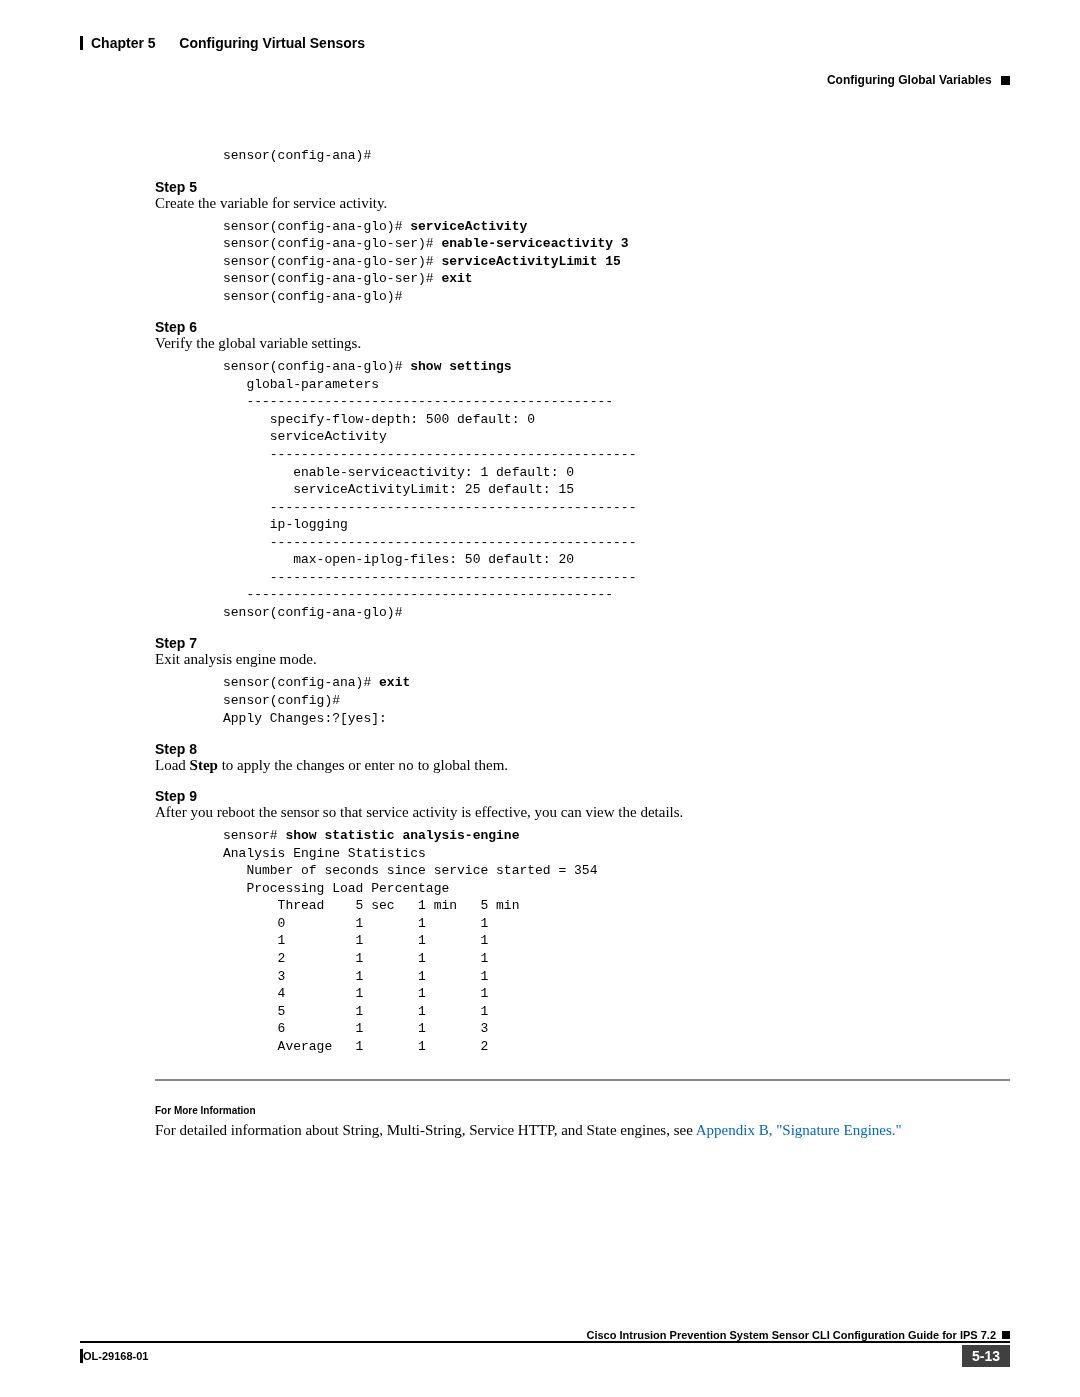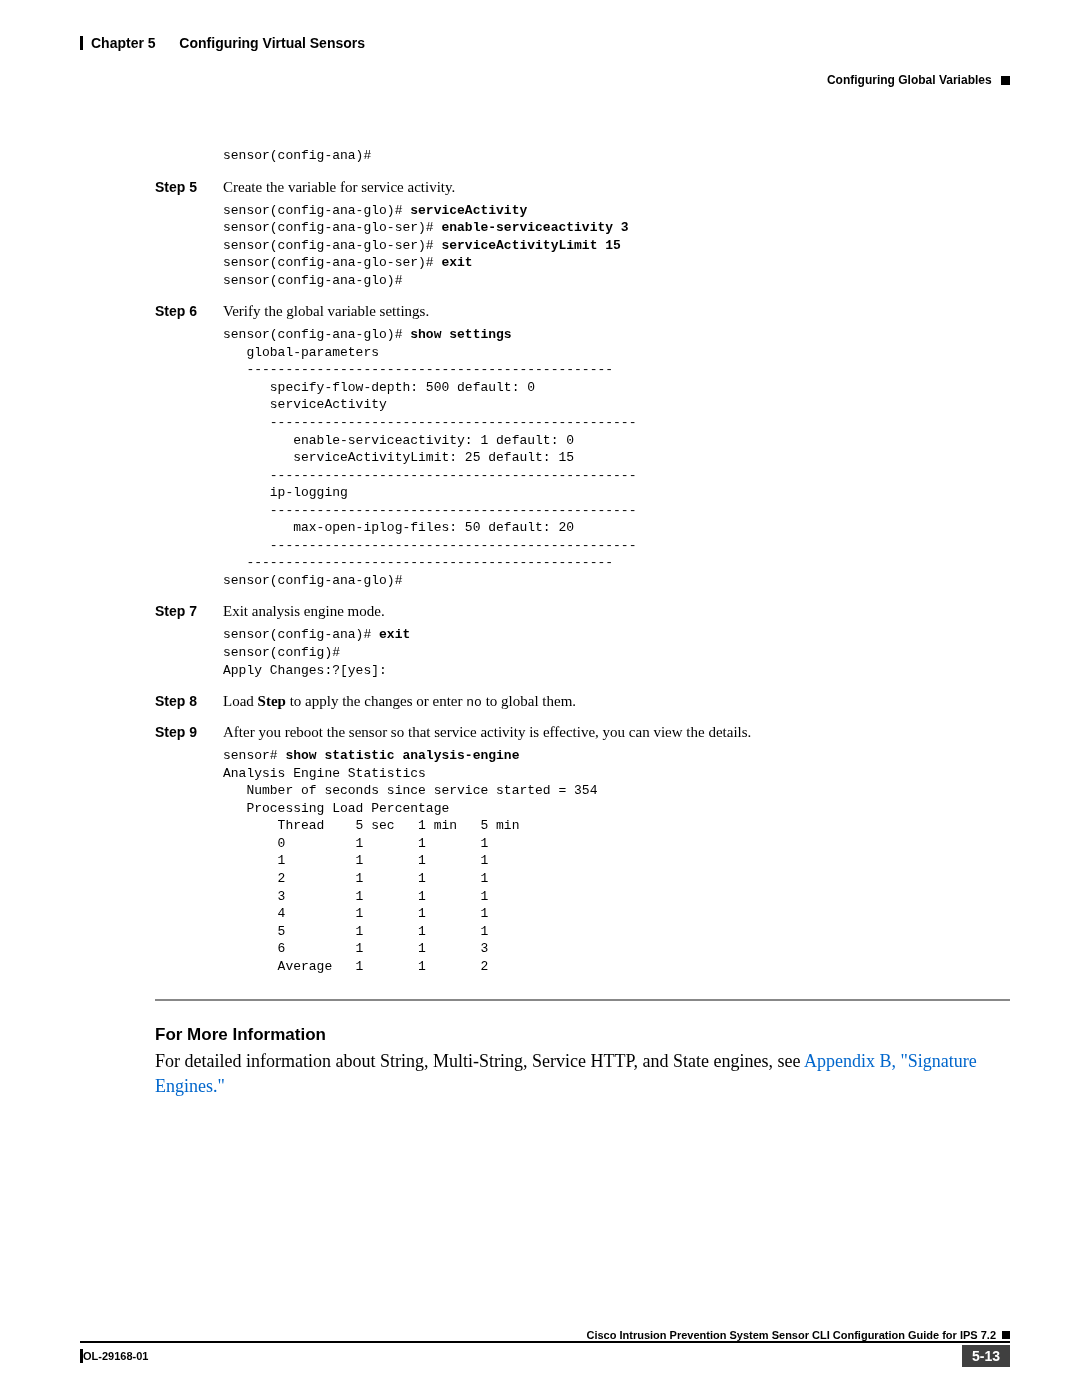--- a/index.html
+++ b/index.html
@@ -50,20 +50,21 @@
   }
   .content {
     margin-left: 75px;
     margin-top: 60px;
     font-size: 15px;
   }
   .step-row {
     display: flex;
     margin-top: 14px;
     margin-bottom: 4px;
+    flex-direction: column;
   }
   .step-label {
     font-family: Arial, Helvetica, sans-serif;
     font-weight: bold;
     font-size: 14px;
     width: 68px;
     flex-shrink: 0;
   }
   .step-body {
     flex: 1;
@@ -83,25 +84,25 @@
     font-weight: bold;
   }
   .hr-inner {
     border: none;
     border-top: 2px solid #888;
     margin: 24px 0 24px 0;
   }
   .fmi-heading {
     font-family: Arial, Helvetica, sans-serif;
     font-weight: bold;
-    font-size: 17px;
+    font-size: 10px;
     margin-top: 20px;
   }
   .fmi-body {
-    font-size: 18px;
+    font-size: 15px;
     margin-top: 4px;
     line-height: 1.35;
   }
   .link {
     color: #0066cc;
   }
   .mono-inline {
     font-family: "Courier New", Courier, monospace;
     font-size: 13px;
   }

